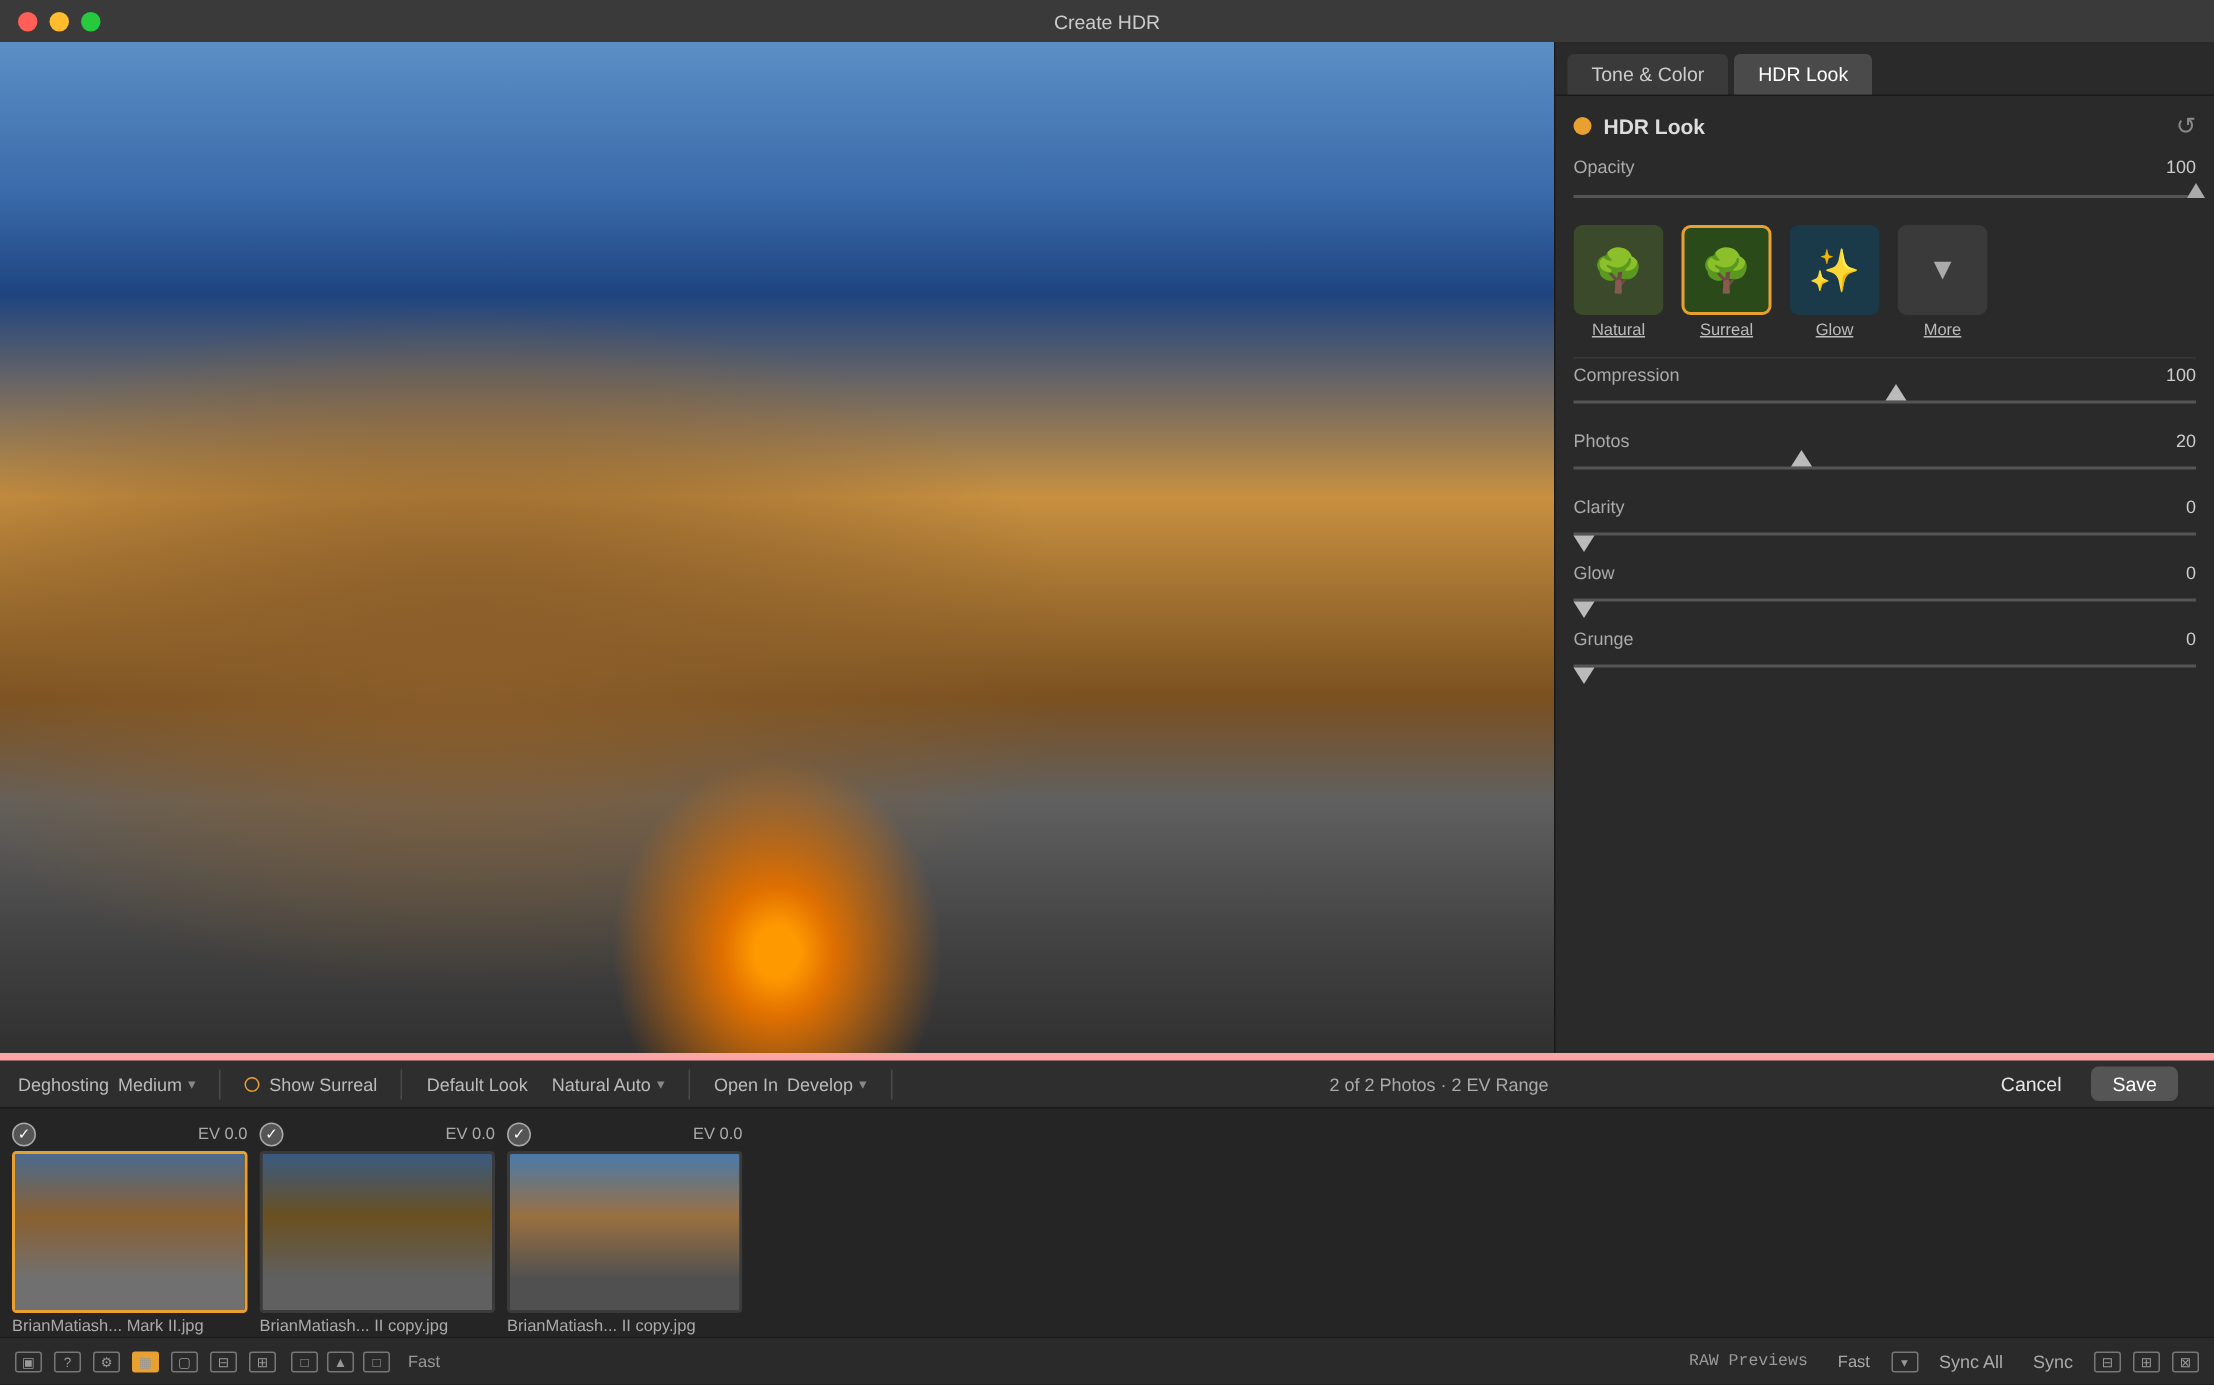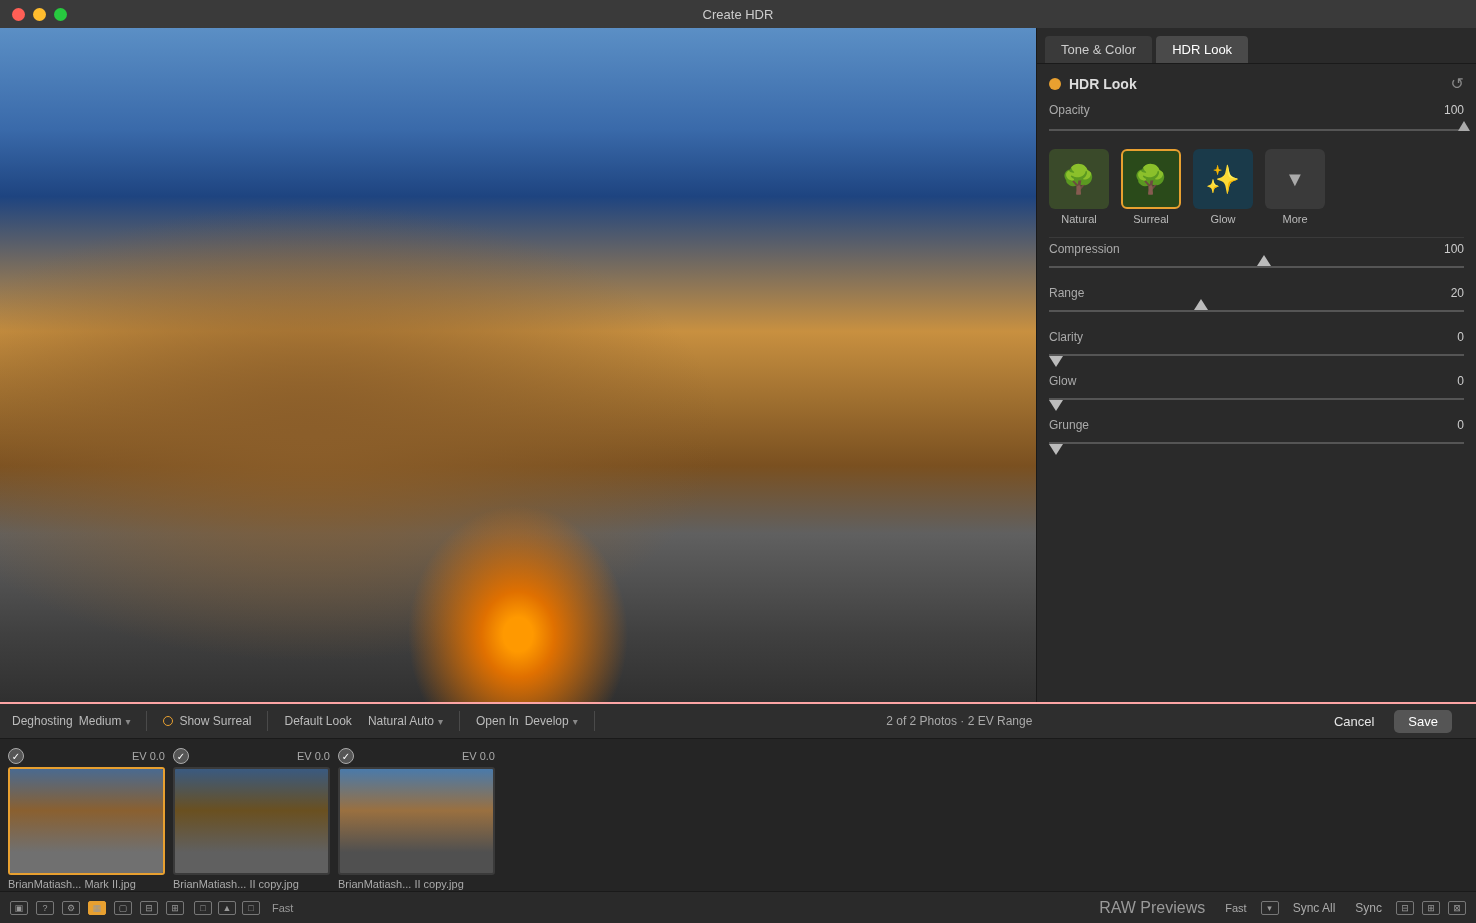--- a/index.html
+++ b/index.html
@@ -196,20 +196,21 @@
       font-size: 28px;
       background: #3a4a2a;
     }
     .preset-thumb.selected {
       border-color: #e8a030;
     }
     .preset-label {
       font-size: 11px;
       color: #bbb;
       text-align: center;
+      text-decoration: underline;
     }
 
     
     .slider-section {
       margin-top: 4px;
     }
     .slider-row {
       margin-bottom: 12px;
     }
     .slider-header {
@@ -265,21 +266,21 @@
     }
 
     
     .bottom-toolbar {
       height: 36px;
       background: #2e2e2e;
       display: flex;
       align-items: center;
       padding: 0 12px;
       gap: 16px;
-      border-top: 2px solid #fca5a5;
+      border-top: 5px solid #fca5a5;
       flex-shrink: 0;
     }
     .toolbar-group {
       display: flex;
       align-items: center;
       gap: 6px;
     }
     .toolbar-label {
       font-size: 12px;
       color: #bbb;
@@ -534,21 +535,21 @@
           </div>
           <div class="slider-bar-wrap">
             <div class="slider-bar">
               <div class="slider-handle-up" style="left:50%;"></div>
             </div>
           </div>
         </div>
 
         <div class="slider-row">
           <div class="slider-header">
-            <span class="slider-name">Range</span>
+            <span class="slider-name">Photos</span>
             <span class="slider-val">20</span>
           </div>
           <div class="slider-bar-wrap">
             <div class="slider-bar">
               <div class="slider-handle-up" style="left:35%;"></div>
             </div>
           </div>
         </div>
 
         <div class="slider-row">
@@ -682,21 +683,21 @@
       <span class="ft-icon">⊟</span>
       <span class="ft-icon">⊞</span>
     </div>
     <div style="display:flex;align-items:center;gap:6px;">
       <span class="ft-icon">□</span>
       <span class="ft-icon">▲</span>
       <span class="ft-icon">□</span>
       <span class="ft-btn" style="font-size:11px;color:#999;">Fast</span>
     </div>
     <div class="ft-right">
-      <span class="ft-btn" style="font-size:16px;color:#999;">RAW Previews</span>
+      <span class="ft-btn" style="font-size:11px;color:#999;font-family:Liberation Mono, monospace;">RAW Previews</span>
       <span class="ft-btn" style="font-size:11px;color:#aaa;">Fast</span>
       <span class="ft-icon">▾</span>
       <span class="ft-btn" style="color:#aaa;font-size:12px;">Sync All</span>
       <span class="ft-btn" style="color:#aaa;font-size:12px;">Sync</span>
       <span class="ft-icon">⊟</span>
       <span class="ft-icon">⊞</span>
       <span class="ft-icon">⊠</span>
     </div>
   </div>
 </div>

